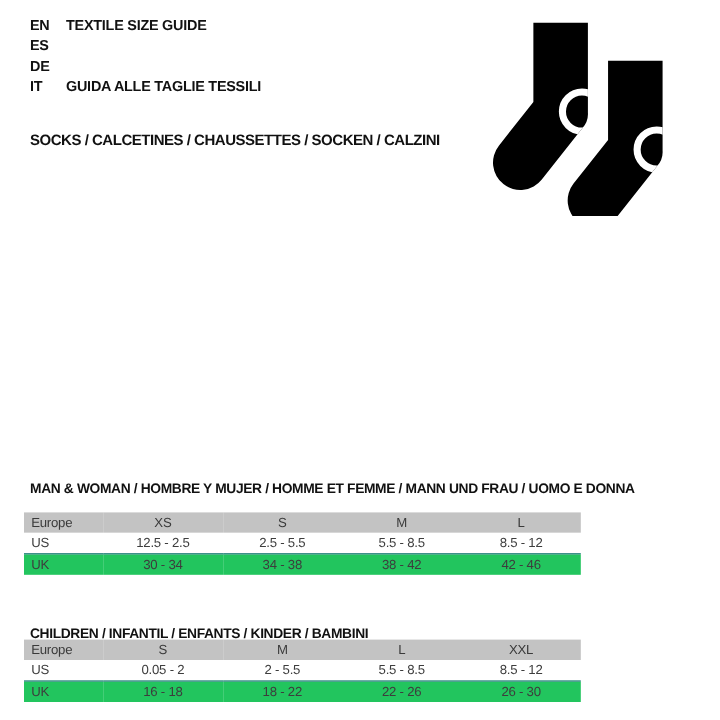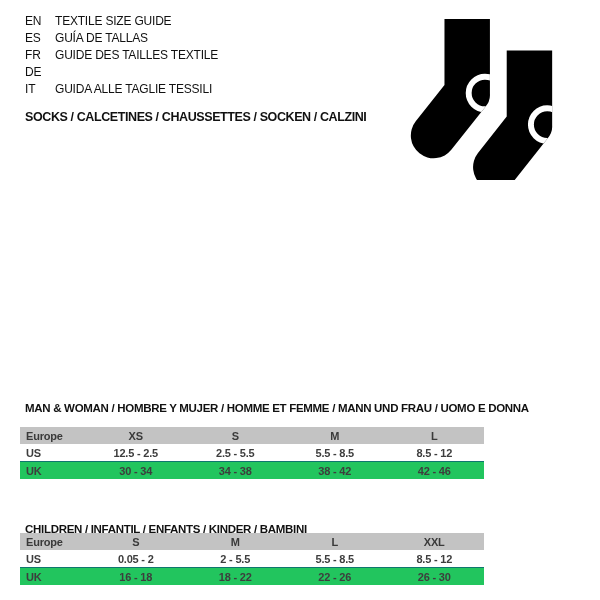--- a/index.html
+++ b/index.html
@@ -7,21 +7,21 @@
     width: 600px; height: 600px;
     background: #ffffff;
     font-family: "Liberation Sans", sans-serif;
     position: relative;
     overflow: hidden;
   }
   .lang-block { position: absolute; left: 25px; top: 13px; }
   .lang-row {
     display: flex; align-items: flex-start;
     height: 17px; line-height: 17px;
-    font-size: 12px; font-weight: normal;
+    font-size: 12px; font-weight: bold;
     letter-spacing: -0.2px; color: #111111;
   }
   .lang-code { width: 30px; flex: 0 0 30px; }
   .category-line {
     position: absolute; left: 25px; top: 110px;
     font-size: 12.5px; font-weight: bold;
     letter-spacing: -0.4px; color: #111111;
     white-space: nowrap;
   }
   .socks-icon { position: absolute; left: 402px; top: 8px; }
@@ -36,45 +36,40 @@
   table.size-table {
     position: absolute; left: 20px; width: 464px;
     border-collapse: collapse; table-layout: fixed;
     font-size: 11px; color: #3d3d3d; letter-spacing: -0.2px;
   }
   #table-adults { top: 427px; }
   #table-children { top: 533px; }
   .size-table col.region-col { width: 66px; }
   .size-table th, .size-table td {
     height: 17px; padding: 0;
-    font-weight: bold; text-align: center;
+    font-weight: normal; text-align: center;
     vertical-align: middle;
   }
   .size-table th:first-child, .size-table td:first-child {
     text-align: left; padding-left: 6px;
   }
   .size-table thead tr { background: #c3c3c3; color: #3a3a3a; }
   .size-table tbody tr.row-a td { border-bottom: 1px solid #0f766e; background: #ffffff; }
   .size-table tbody tr.row-b { background: #22c55e; }
 </style>
 </head>
 <body>
 
 <div class="lang-block">
   <div class="lang-row">
     <span class="lang-code">EN</span>
     <span class="lang-label">TEXTILE SIZE GUIDE</span>
   </div>
   <div class="lang-row">
     <span class="lang-code">ES</span>
-    <span class="lang-label">GUÍA DE TALLAS</span>
-  </div>
-  <div class="lang-row">
-    <span class="lang-code">FR</span>
-    <span class="lang-label">GUIDE DES TAILLES TEXTILE</span>
   </div>
   <div class="lang-row">
     <span class="lang-code">DE</span>
   </div>
   <div class="lang-row">
     <span class="lang-code">IT</span>
     <span class="lang-label">GUIDA ALLE TAGLIE TESSILI</span>
   </div>
 </div>
 

